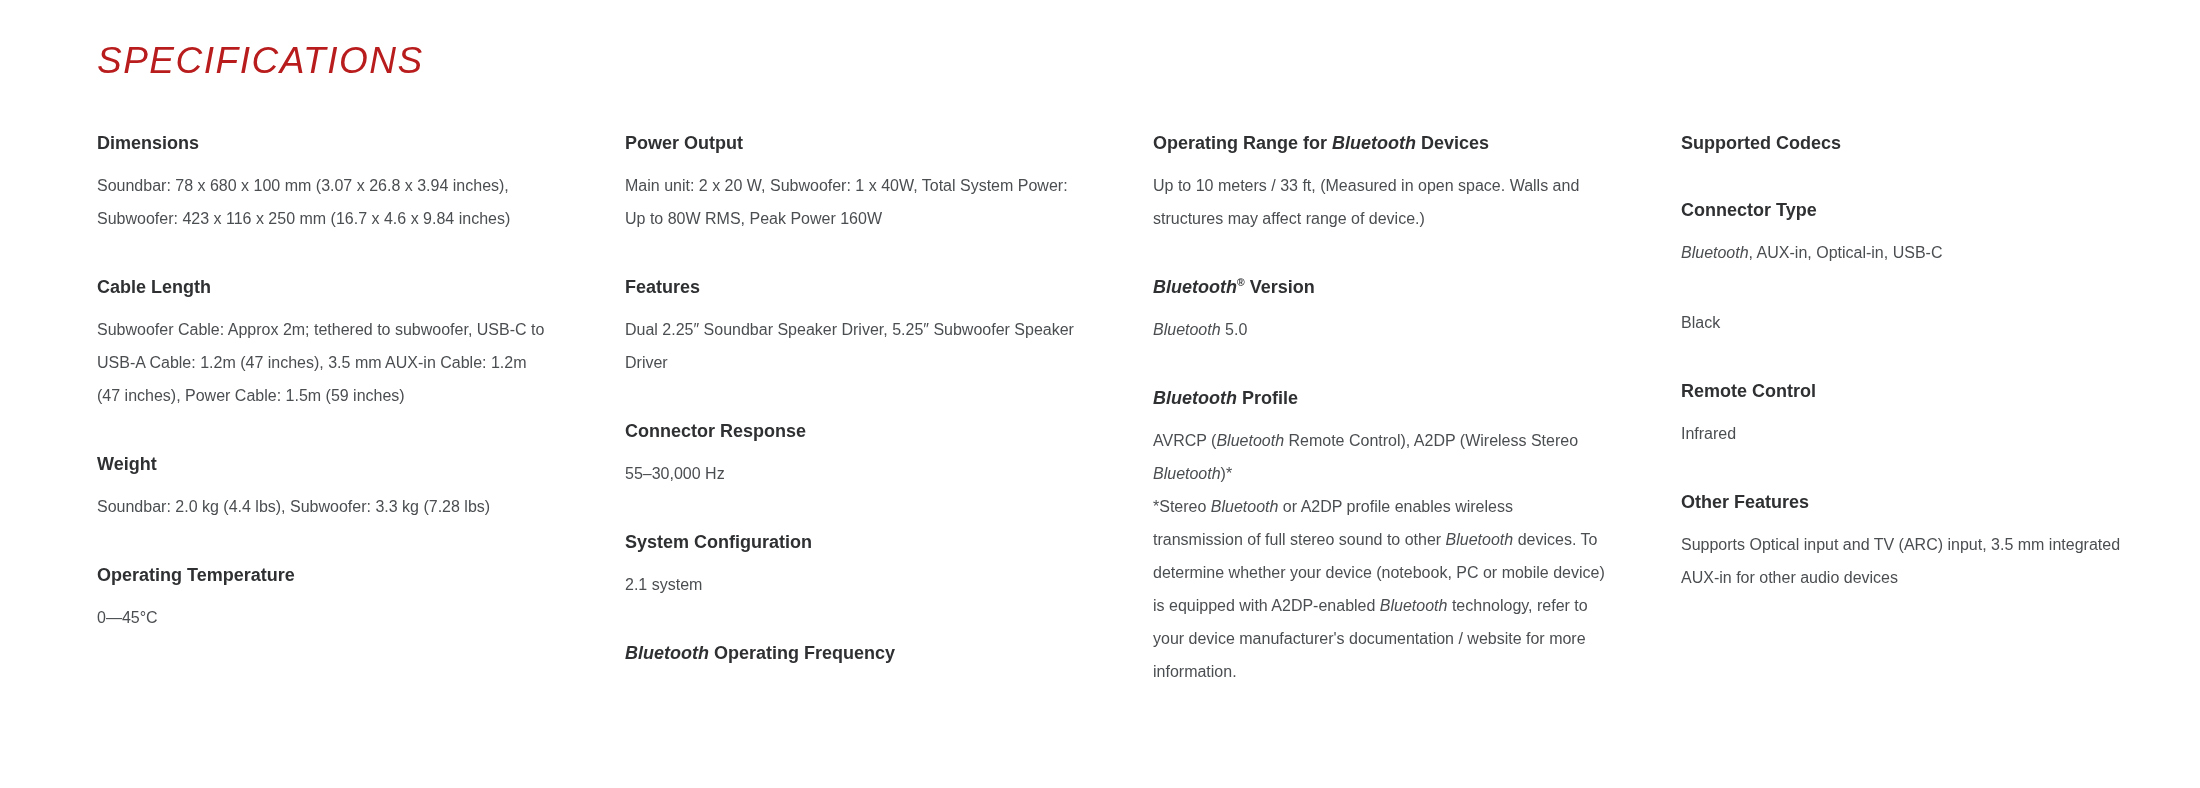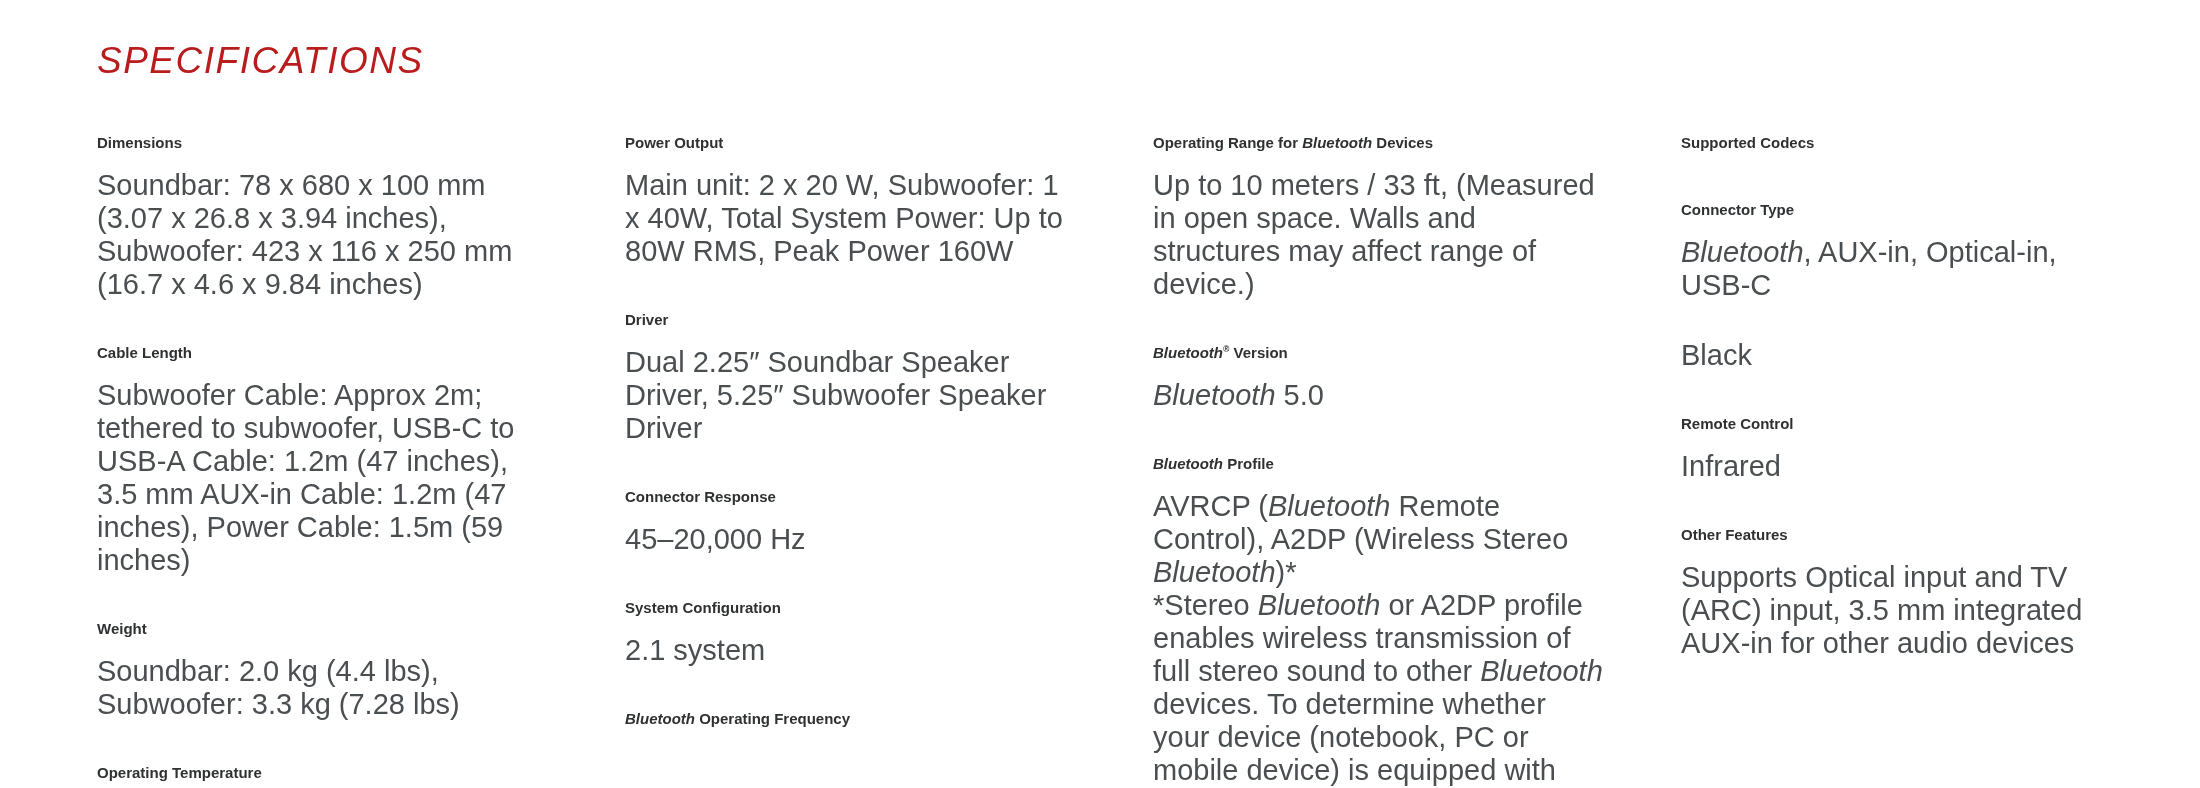--- a/index.html
+++ b/index.html
@@ -29,28 +29,28 @@
     display: grid;
     grid-template-columns: repeat(4, 452px);
     column-gap: 76px;
     align-items: start;
   }
   .spec-item {
     margin-bottom: 37px;
   }
   .spec-label {
     margin: 0 0 11px 0;
-    font-size: 15px;
+    font-size: 18px;
     font-weight: 700;
     line-height: 30px;
     color: #2e3032;
   }
   .spec-value {
     margin: 0;
-    font-size: 29px;
+    font-size: 16px;
     font-weight: 400;
     line-height: 33px;
     color: #4b4e51;
   }
   .spec-label sup {
     font-size: 58%;
     vertical-align: super;
     line-height: 0;
   }
   i { font-style: italic; }
@@ -81,26 +81,26 @@
         <p class="spec-value">0—45°C</p>
       </div>
     </div>
 
     <div class="specs-col">
       <div class="spec-item">
         <h3 class="spec-label">Power Output</h3>
         <p class="spec-value">Main unit: 2 x 20 W, Subwoofer: 1 x 40W, Total System Power: Up to 80W RMS, Peak Power 160W</p>
       </div>
       <div class="spec-item">
-        <h3 class="spec-label">Driver</h3>
+        <h3 class="spec-label">Features</h3>
         <p class="spec-value">Dual 2.25″ Soundbar Speaker Driver, 5.25″ Subwoofer Speaker Driver</p>
       </div>
       <div class="spec-item">
         <h3 class="spec-label">Connector Response</h3>
-        <p class="spec-value">45–20,000 Hz</p>
+        <p class="spec-value">55–30,000 Hz</p>
       </div>
       <div class="spec-item">
         <h3 class="spec-label">System Configuration</h3>
         <p class="spec-value">2.1 system</p>
       </div>
       <div class="spec-item">
         <h3 class="spec-label"><i>Bluetooth</i> Operating Frequency</h3>
 
       </div>
     </div>

